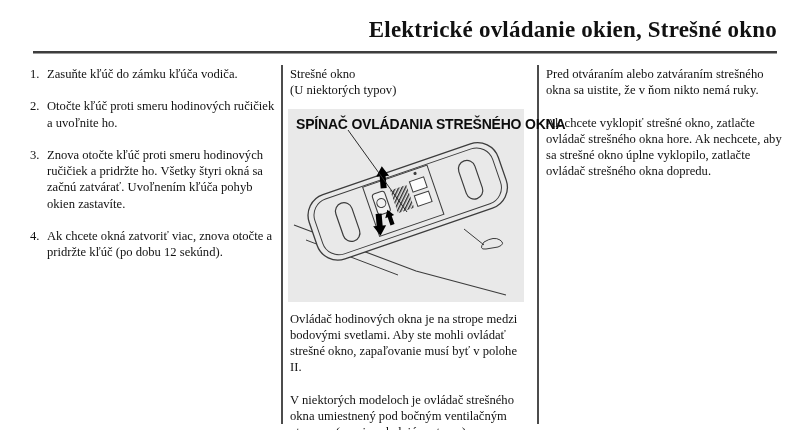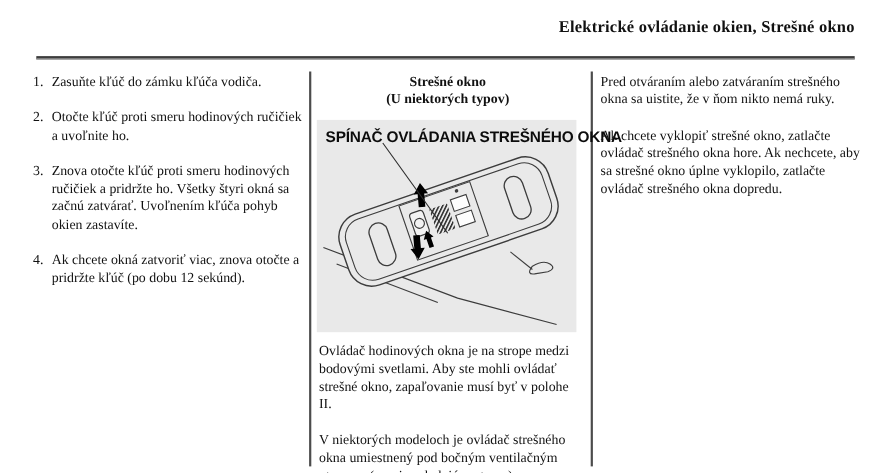--- a/index.html
+++ b/index.html
@@ -7,21 +7,21 @@
     position:relative;
     width:802px;height:430px;
     background:#fff;
     font-family:"Liberation Serif", serif;
     color:#111;
     overflow:hidden;
   }
   .page-title{
     position:absolute;
     top:17px;right:25px;
-    font-size:15px;
+    font-size:23px;
     font-weight:bold;
     letter-spacing:.2px;
   }
   .title-rule{
     position:absolute;
     top:51px;left:33px;width:744px;height:2px;
     background:#3d3d3d;
     border-bottom:1px solid #9a9a9a;
   }
   .vdivider{
@@ -38,21 +38,21 @@
     line-height:16.3px;
   }
   .col-left{left:30px;width:248px;}
   .col-mid{left:288px;width:236px;}
   .col-right{left:546px;width:242px;}
   .intro{margin:0 0 3px 0;}
   .step{display:flex;margin:0 0 16px 0;}
   .step .num{flex:0 0 17px;}
   .step .txt{flex:1;}
   .note{margin-top:15px;}
-  .mid-heading{font-weight:bold;margin:0 0 10px 2px;text-align:center;}
+  .mid-heading{font-weight:normal;margin:0 0 10px 2px;}
   .figure-box{
     position:relative;
     width:236px;height:193px;
     background:#e9e9e9;
     margin-bottom:9px;
   }
   .figure-label{
     position:absolute;
     top:7px;left:8px;
     font-family:"Liberation Sans", sans-serif;

